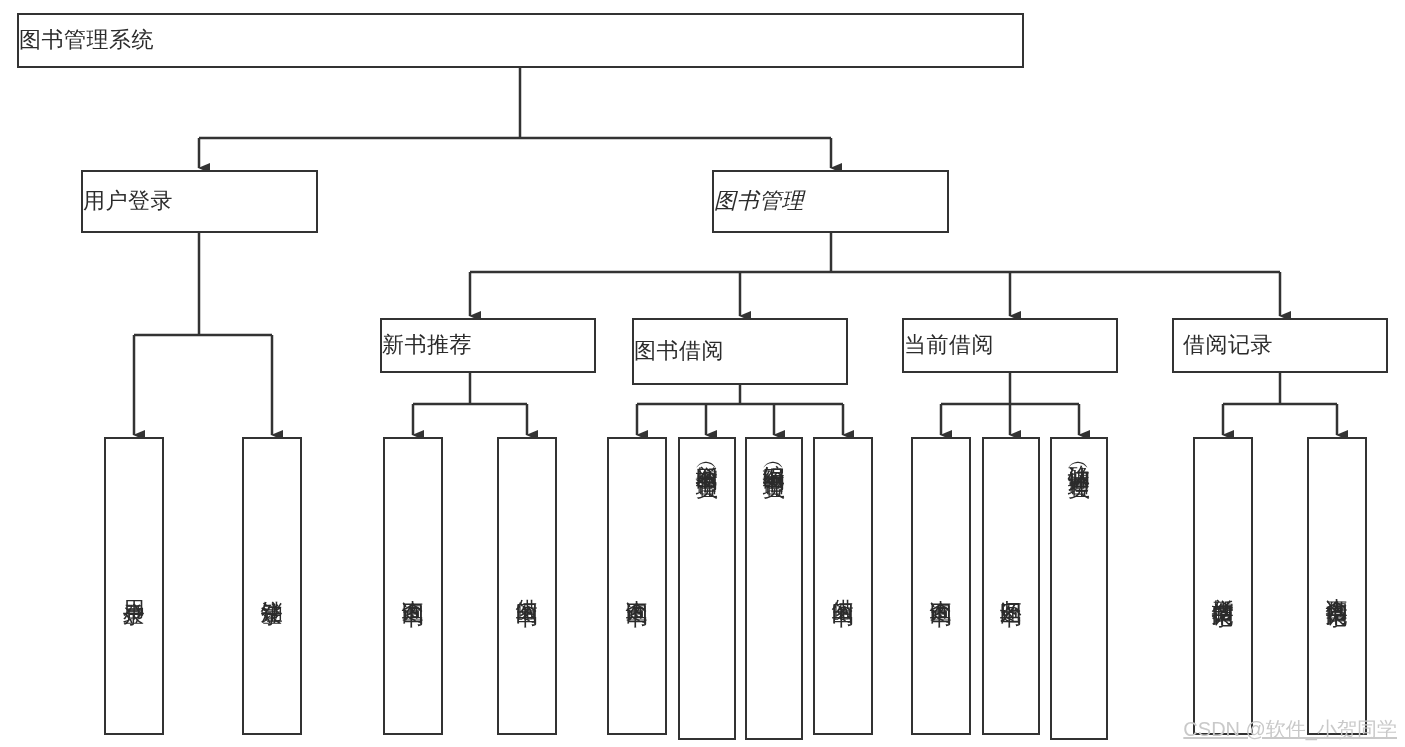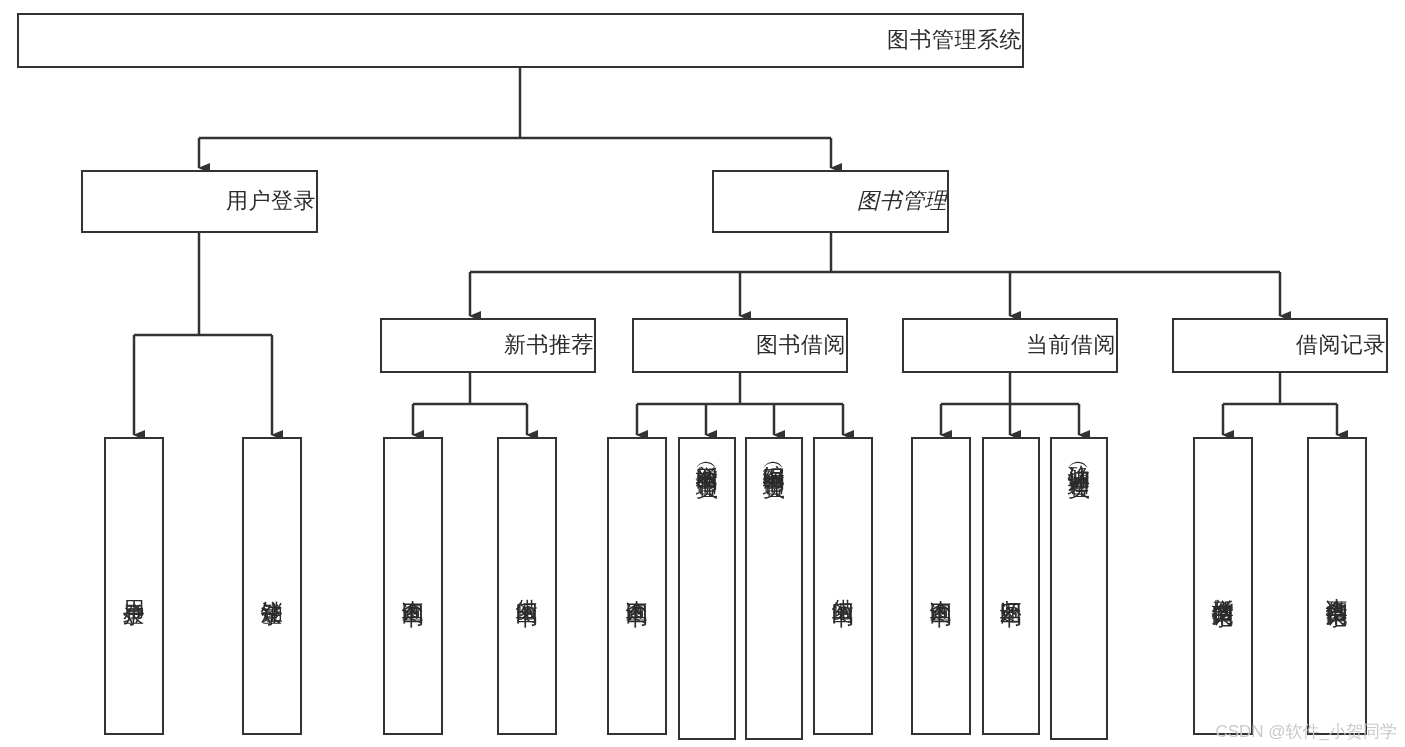--- a/index.html
+++ b/index.html
@@ -26,21 +26,21 @@
     width: 1405px;
     height: 747px;
   }
   .node-box {
     position: absolute;
     box-sizing: border-box;
     border: 2.5px solid #333333;
     background: #ffffff;
     display: flex;
     align-items: center;
-    justify-content: flex-end;
+    justify-content: flex-start;
     overflow: hidden;
   }
   .node-label-h {
     font-size: 22px;
     color: #2b2b2b;
     line-height: 1.1;
     white-space: nowrap;
     letter-spacing: 0.5px;
   }
   .node-label-v {
@@ -59,24 +59,25 @@
     padding-top: 8px;
   }
   .leaf-box.center-v {
     align-items: center;
     padding-top: 0;
   }
   .watermark {
     position: absolute;
     right: 8px;
     bottom: 4px;
-    font-size: 17px;
+    font-size: 20px;
     color: #c9c9c9;
     white-space: nowrap;
     font-family: "Liberation Sans", "DejaVu Sans", sans-serif;
+    text-decoration: underline;
   }
 </style>
 </head>
 <body>
 
 <div id="diagram-root">
 
   <svg class="tree-svg" viewBox="0 0 1405 747">
     <defs>
       <marker id="arrowhead" markerWidth="10" markerHeight="12" refX="5" refY="11" orient="auto" markerUnits="userSpaceOnUse">
@@ -136,21 +137,21 @@
   </div>
 
   <div class="node-box" style="left:712px; top:170px; width:237px; height:63px;font-style:italic;">
     <span class="node-label-h">图书管理</span>
   </div>
 
   <div class="node-box" style="left:380px; top:318px; width:216px; height:55px;">
     <span class="node-label-h">新书推荐</span>
   </div>
 
-  <div class="node-box" style="left:632px; top:318px; width:216px; height:55px;">
+  <div class="node-box" style="left:632px; top:318px; width:216px; height:67px;">
     <span class="node-label-h">图书借阅</span>
   </div>
 
   <div class="node-box" style="left:902px; top:318px; width:216px; height:55px;">
     <span class="node-label-h">当前借阅</span>
   </div>
 
   <div class="node-box" style="left:1172px; top:318px; width:216px; height:55px;padding-left:9px;">
     <span class="node-label-h">借阅记录</span>
   </div>

